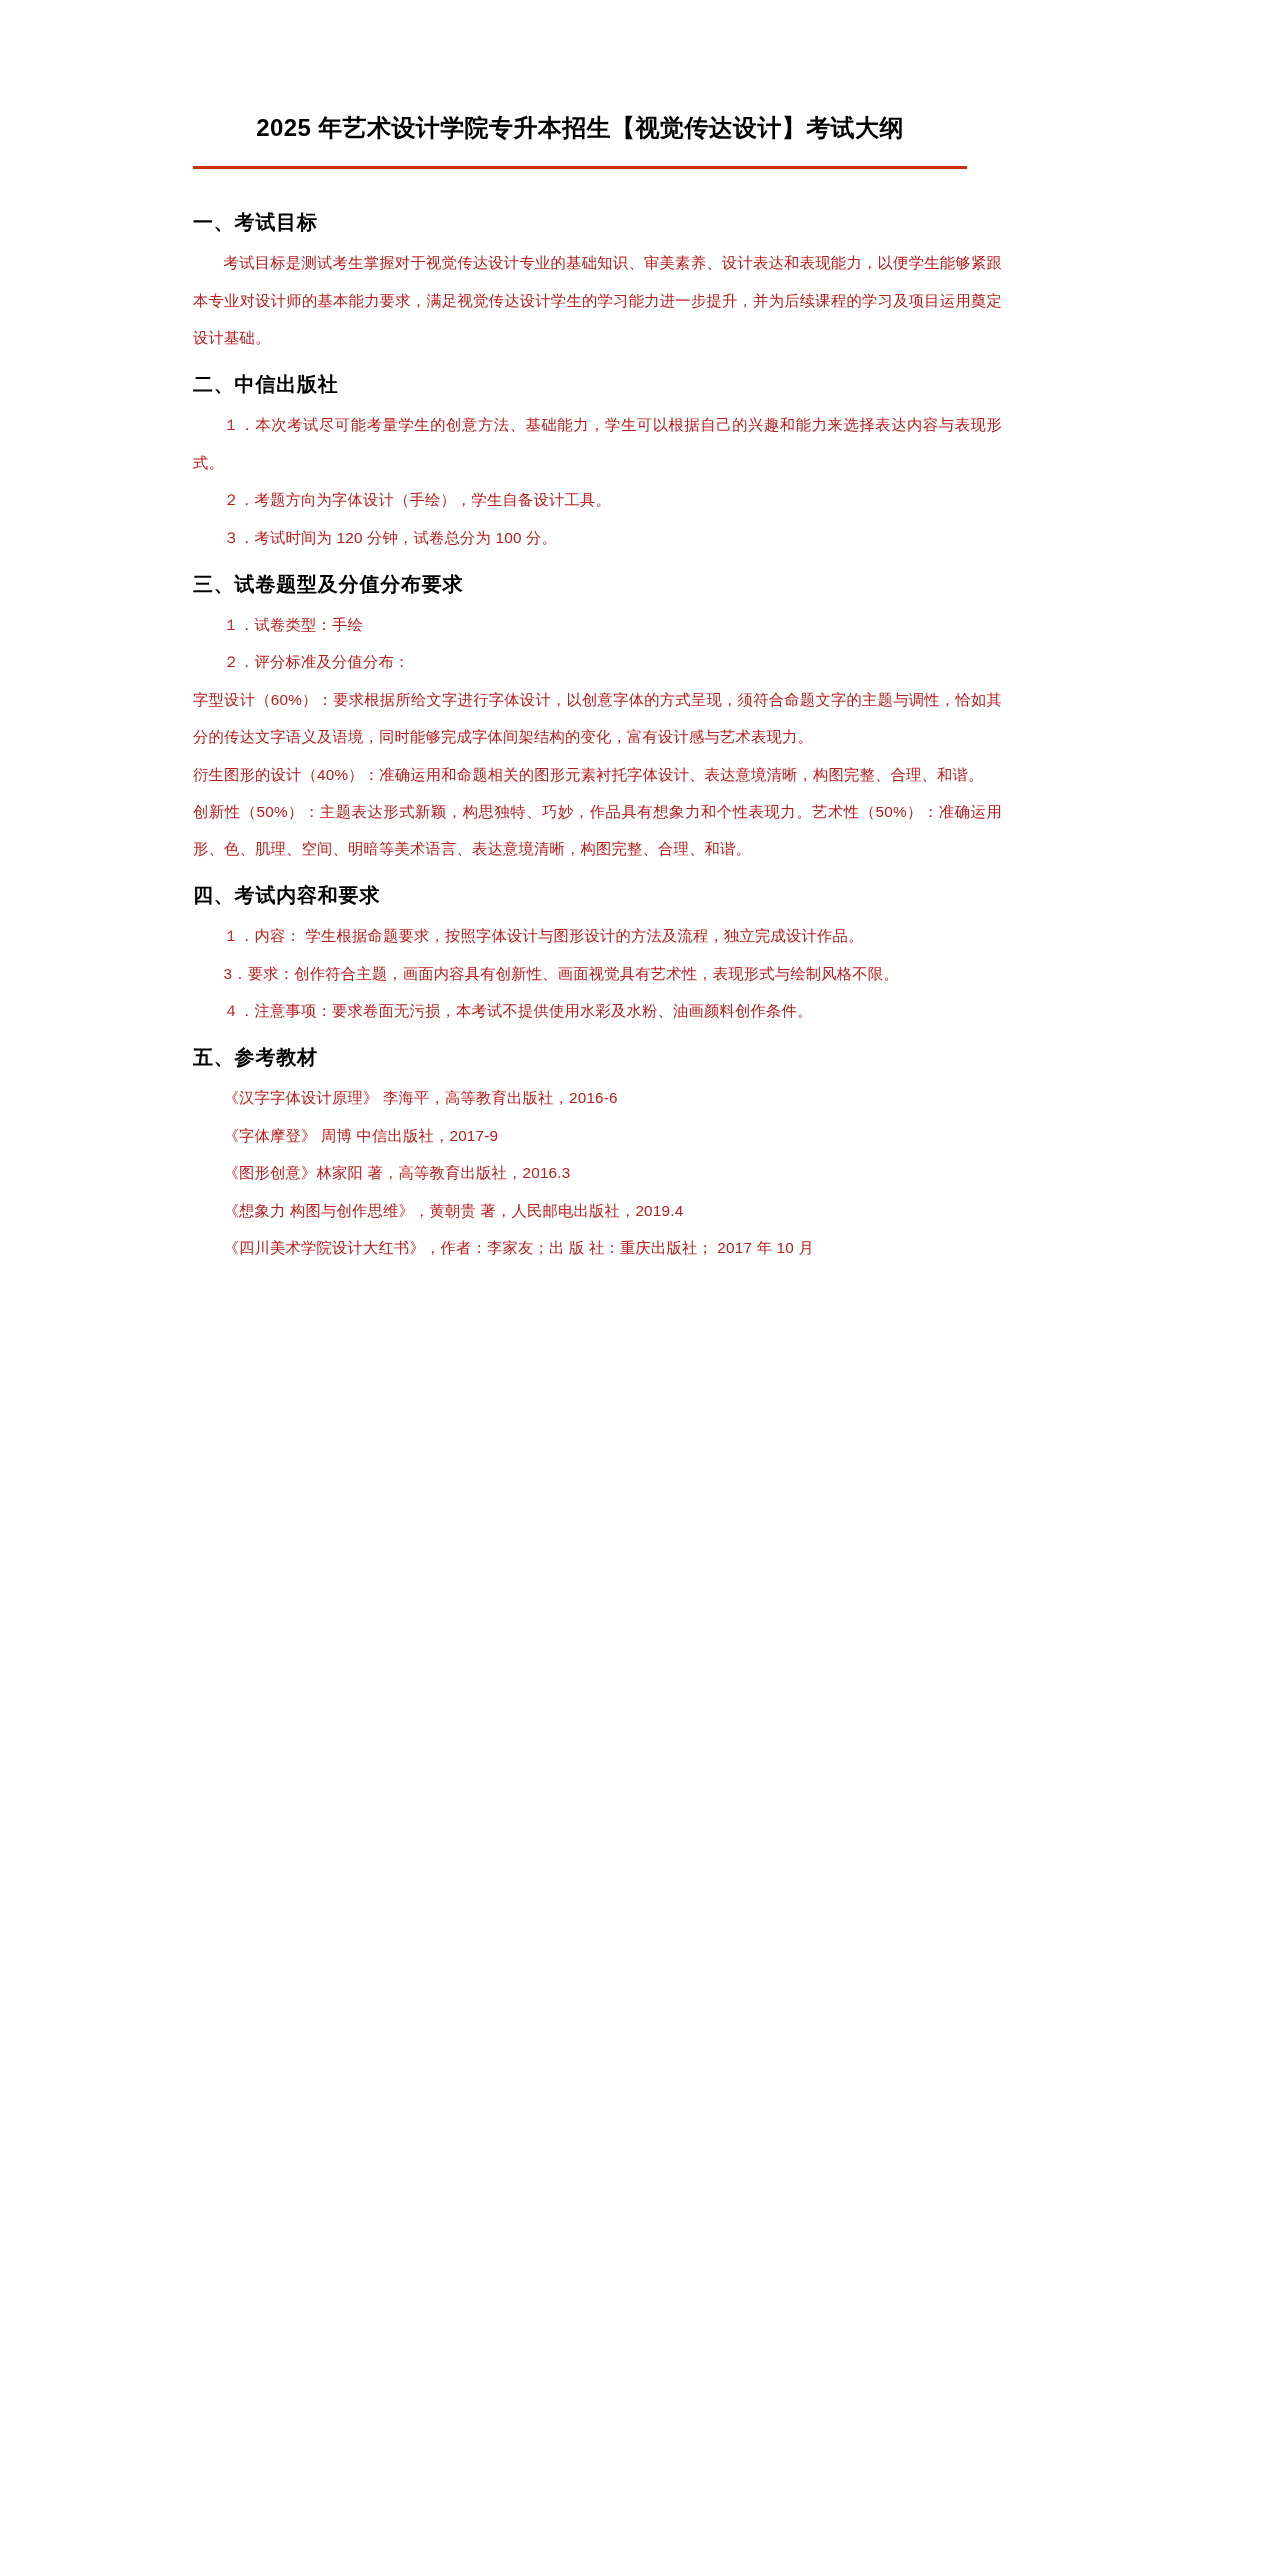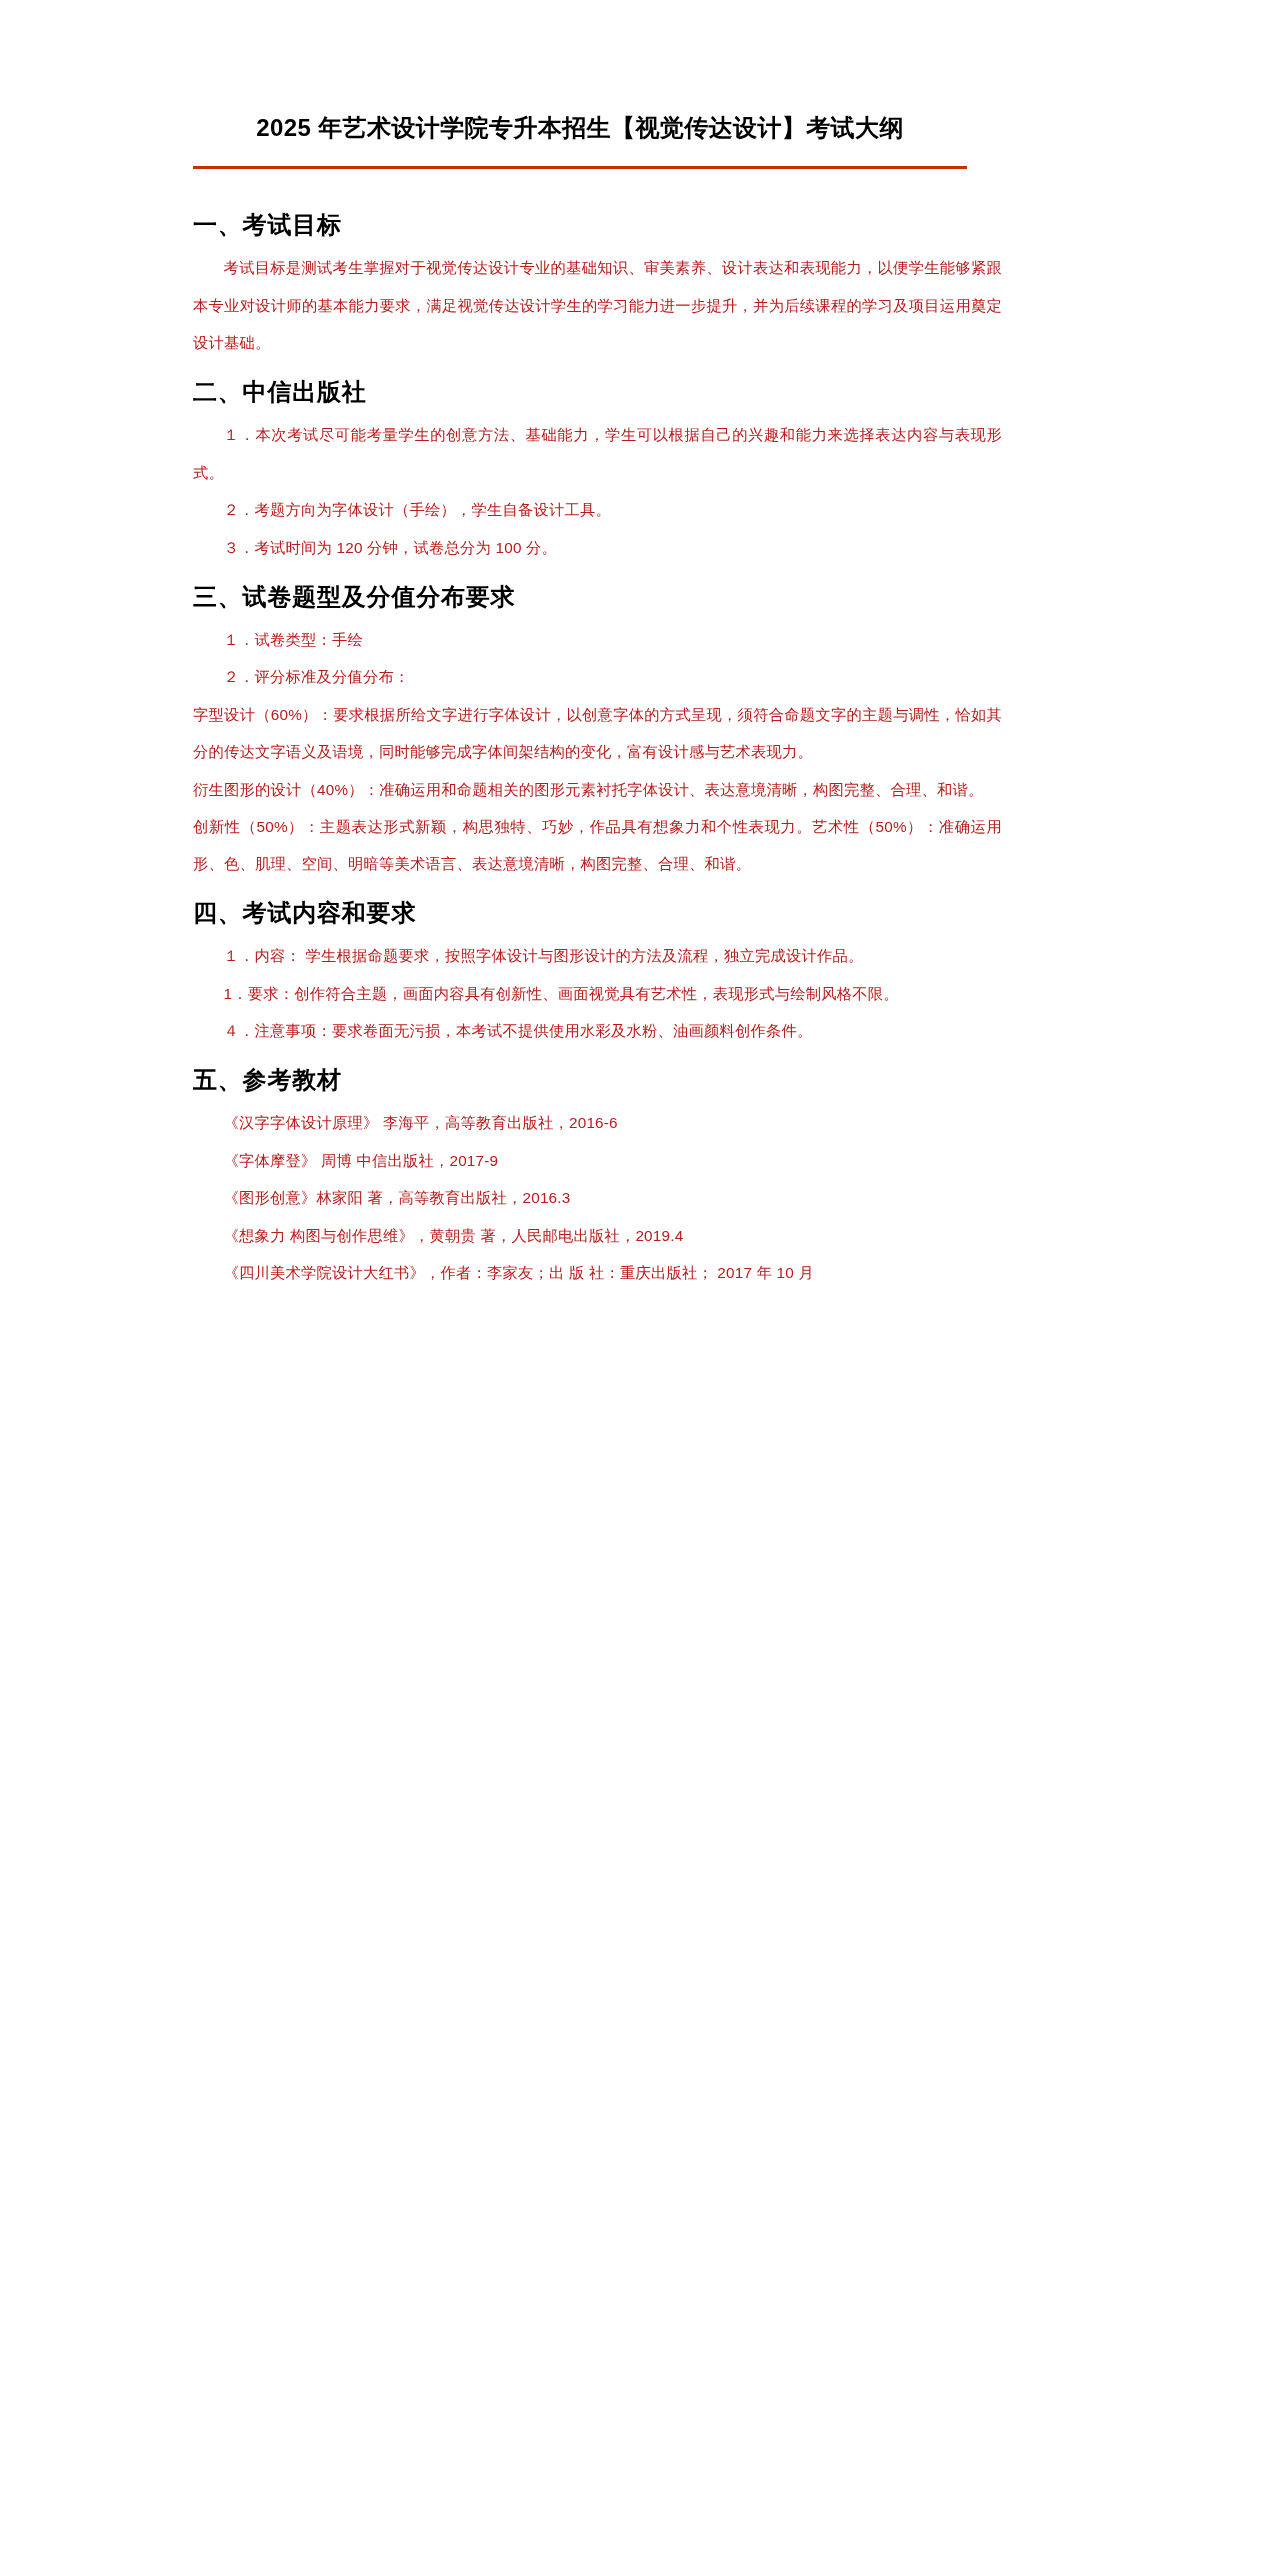--- a/index.html
+++ b/index.html
@@ -48,21 +48,21 @@
   }
 
   
   .content {
     padding-left: 193px;
     padding-right: 157px;
     padding-top: 26px;
   }
 
   .section-heading {
-    font-size: 24px;
+    font-size: 20px;
     font-weight: bold;
     color: #000000;
     margin: 0;
     padding: 14.5px 0 8px 0;
     letter-spacing: 0.8px;
   }
 
   p.body {
     font-size: 15.3px;
     line-height: 2.45;
@@ -101,21 +101,21 @@
 
     <h2 class="section-heading">三、试卷题型及分值分布要求</h2>
     <p class="body indent">１．试卷类型：手绘</p>
     <p class="body indent">２．评分标准及分值分布：</p>
     <p class="body noindent">字型设计（60%）：要求根据所给文字进行字体设计，以创意字体的方式呈现，须符合命题文字的主题与调性，恰如其分的传达文字语义及语境，同时能够完成字体间架结构的变化，富有设计感与艺术表现力。</p>
     <p class="body noindent">衍生图形的设计（40%）：准确运用和命题相关的图形元素衬托字体设计、表达意境清晰，构图完整、合理、和谐。</p>
     <p class="body noindent">创新性（50%）：主题表达形式新颖，构思独特、巧妙，作品具有想象力和个性表现力。艺术性（50%）：准确运用形、色、肌理、空间、明暗等美术语言、表达意境清晰，构图完整、合理、和谐。</p>
 
     <h2 class="section-heading">四、考试内容和要求</h2>
     <p class="body indent">１．内容： 学生根据命题要求，按照字体设计与图形设计的方法及流程，独立完成设计作品。</p>
-    <p class="body indent">1．要求：创作符合主题，画面内容具有创新性、画面视觉具有艺术性，表现形式与绘制风格不限。</p>
+    <p class="body indent">3．要求：创作符合主题，画面内容具有创新性、画面视觉具有艺术性，表现形式与绘制风格不限。</p>
     <p class="body indent">４．注意事项：要求卷面无污损，本考试不提供使用水彩及水粉、油画颜料创作条件。</p>
 
     <h2 class="section-heading">五、参考教材</h2>
     <p class="body indent">《汉字字体设计原理》 李海平，高等教育出版社，2016-6</p>
     <p class="body indent">《字体摩登》 周博 中信出版社，2017-9</p>
     <p class="body indent">《图形创意》林家阳 著，高等教育出版社，2016.3</p>
     <p class="body indent">《想象力 构图与创作思维》，黄朝贵 著，人民邮电出版社，2019.4</p>
     <p class="body indent">《四川美术学院设计大红书》，作者：李家友；出 版 社：重庆出版社； 2017 年 10 月</p>
 
   </div>

